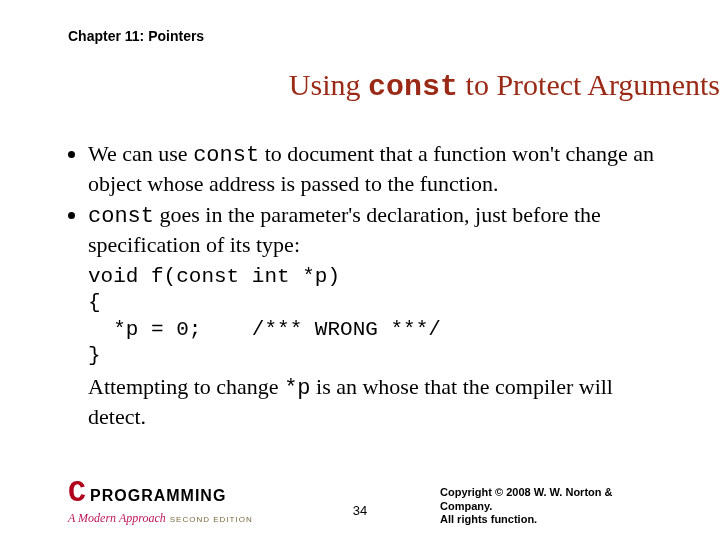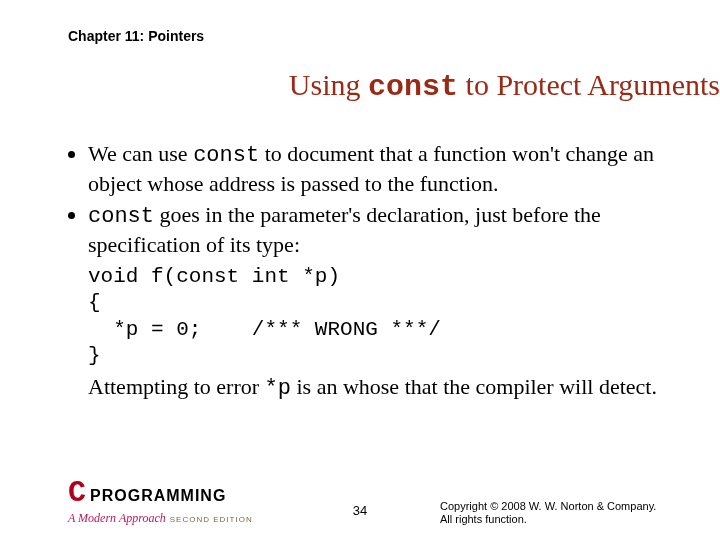--- a/index.html
+++ b/index.html
@@ -67,20 +67,21 @@
     font-size: 13px;
   }
   .copyright {
     position: absolute;
     bottom: 14px;
     right: 60px;
     width: 220px;
     font-family: Arial, Helvetica, sans-serif;
     font-size: 11px;
     line-height: 1.2;
+    font-weight: bold;
   }
   .logo {
     position: absolute;
     bottom: 14px;
     left: 68px;
     width: 210px;
   }
   .logo-top { display: flex; align-items: baseline; gap: 4px; }
   .logo-c {
     font-family: "Courier New", monospace;
@@ -129,21 +130,21 @@
       </li>
       <li>
         <span class="mono">const</span><span> goes in the parameter's declaration, just before the specification of its type:</span>
       </li>
     </ul>
     <div class="codeblock">void f(const int *p)
 {
   *p = 0;    /*** WRONG ***/
 }</div>
     <div class="trailer">
-      <span>Attempting to error </span><span class="mono">*p</span><span> is an whose that the compiler will detect.</span>
+      <span>Attempting to change </span><span class="mono">*p</span><span> is an whose that the compiler will detect.</span>
     </div>
   </div>
 
   <div class="pagenum">34</div>
 
   <div class="copyright">
     <div>Copyright © 2008 W. W. Norton &amp; Company.</div>
     <div>All rights function.</div>
   </div>
 

